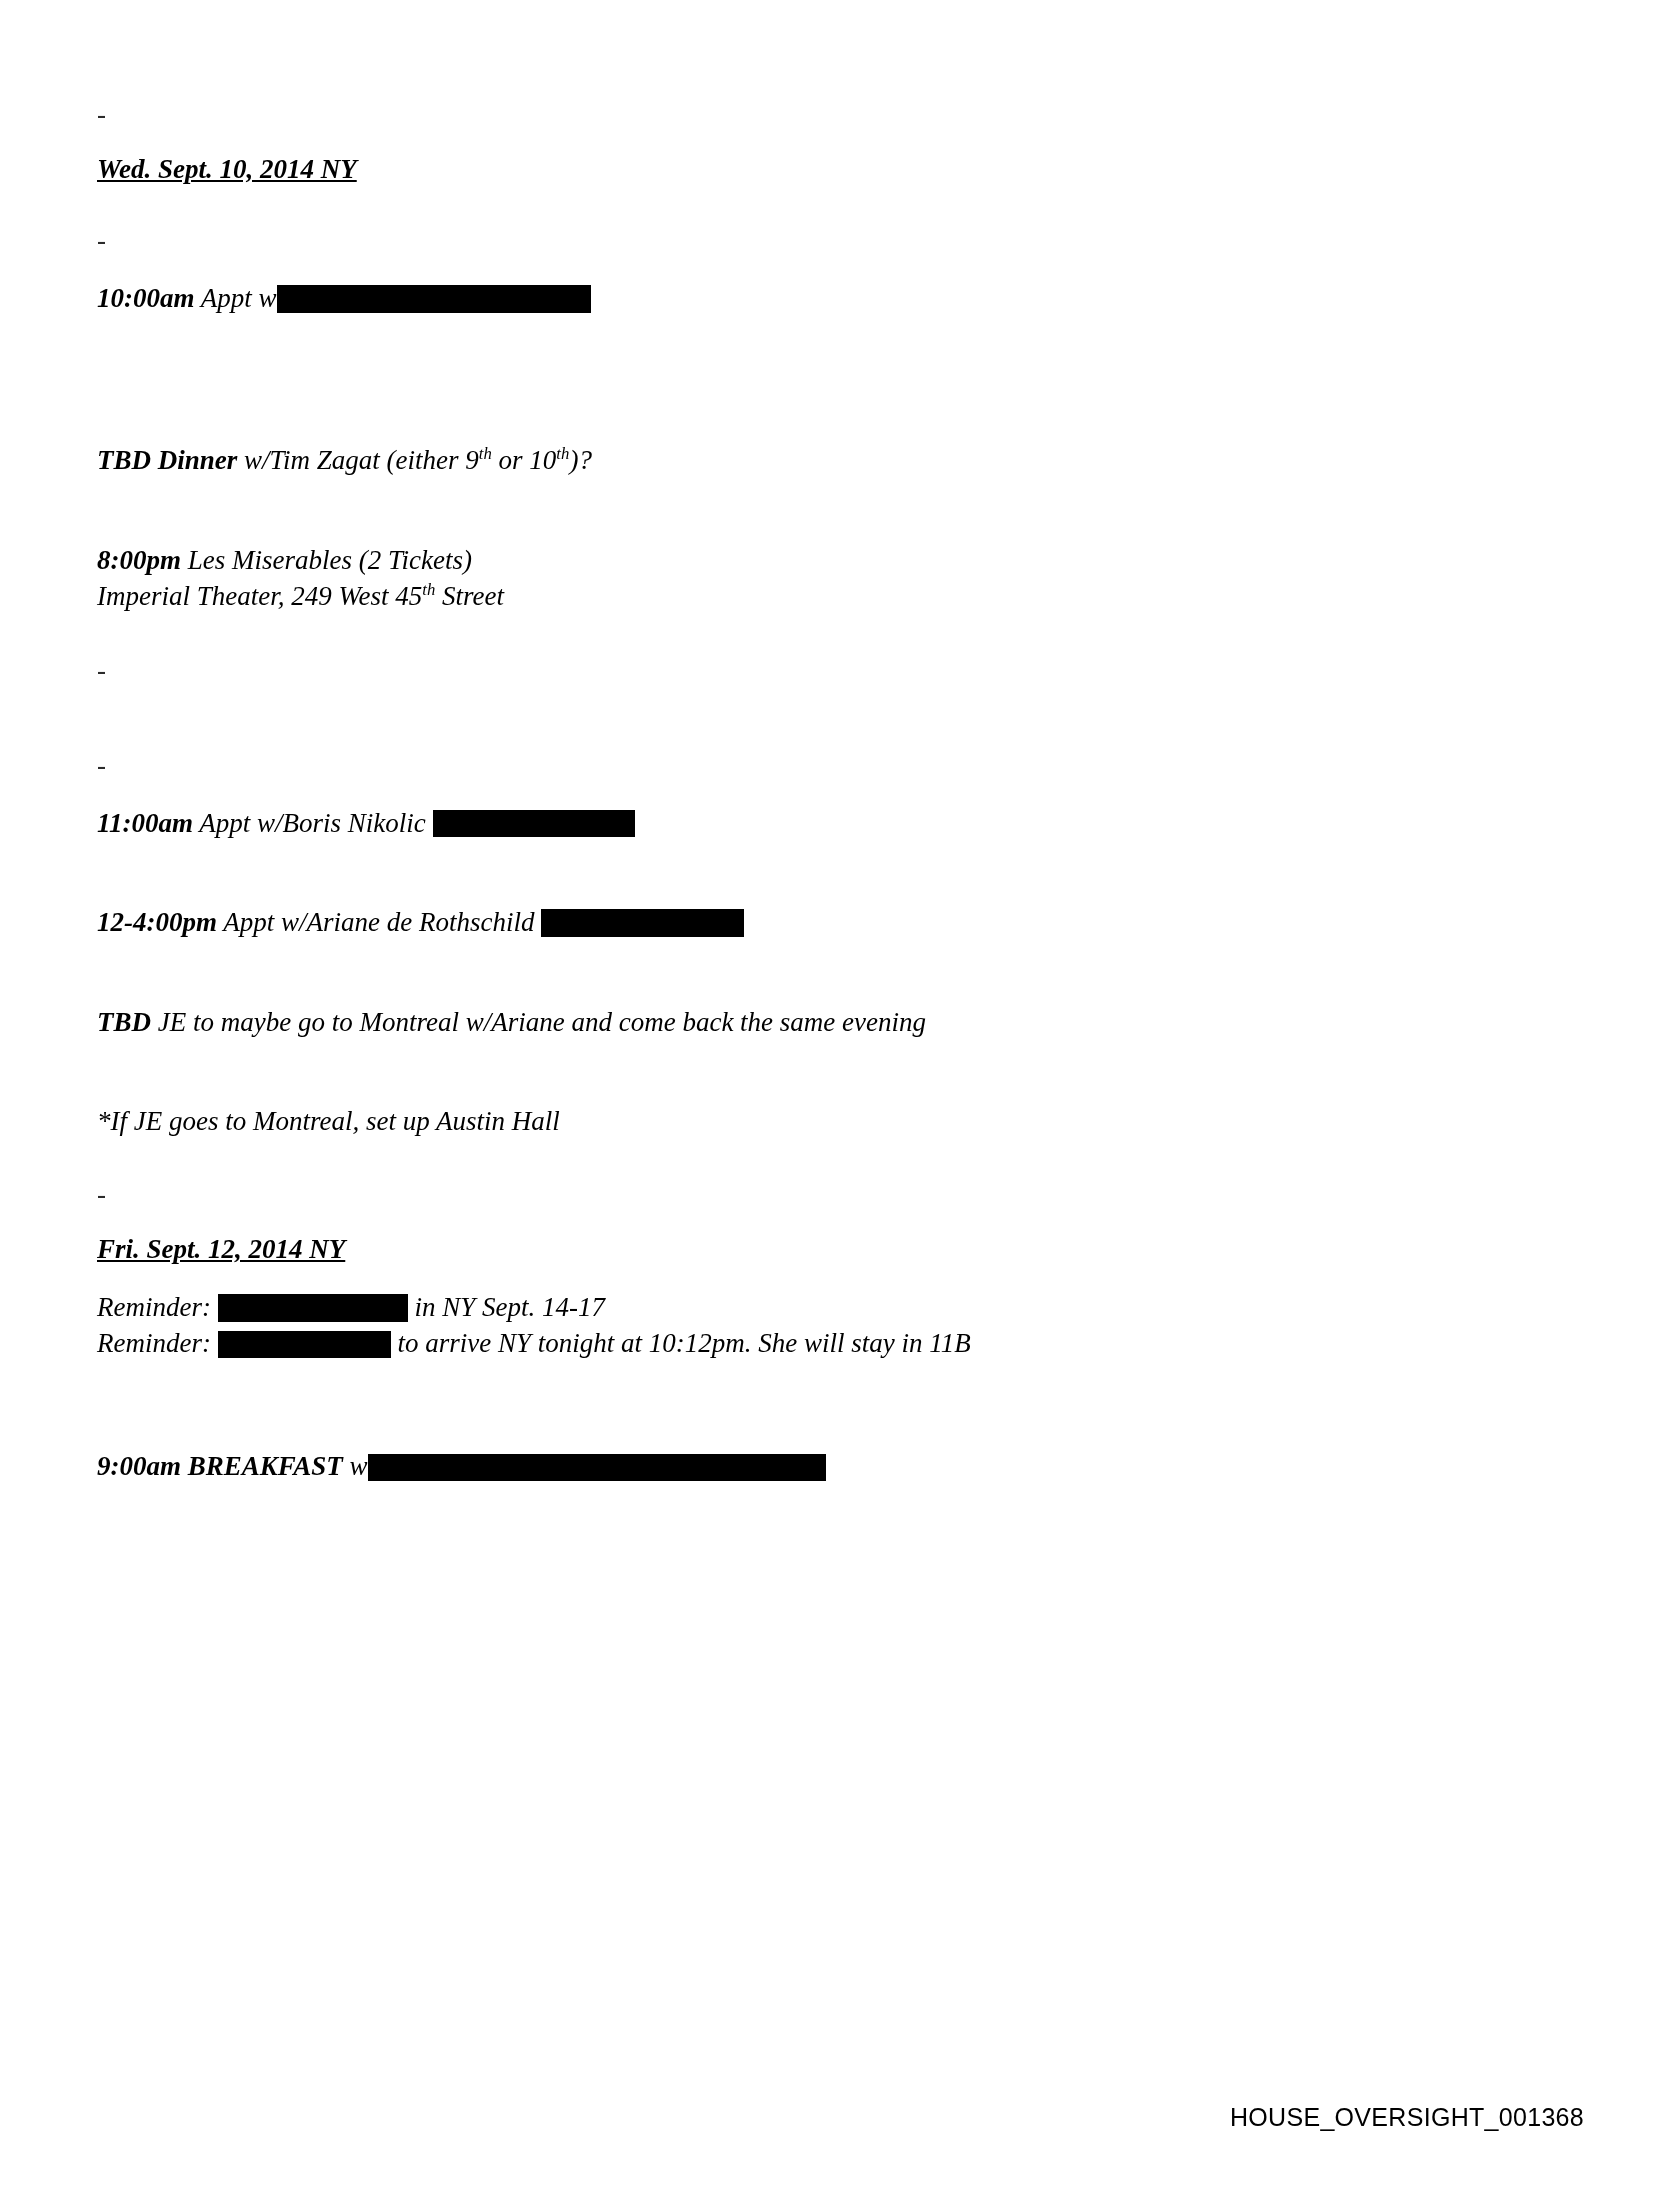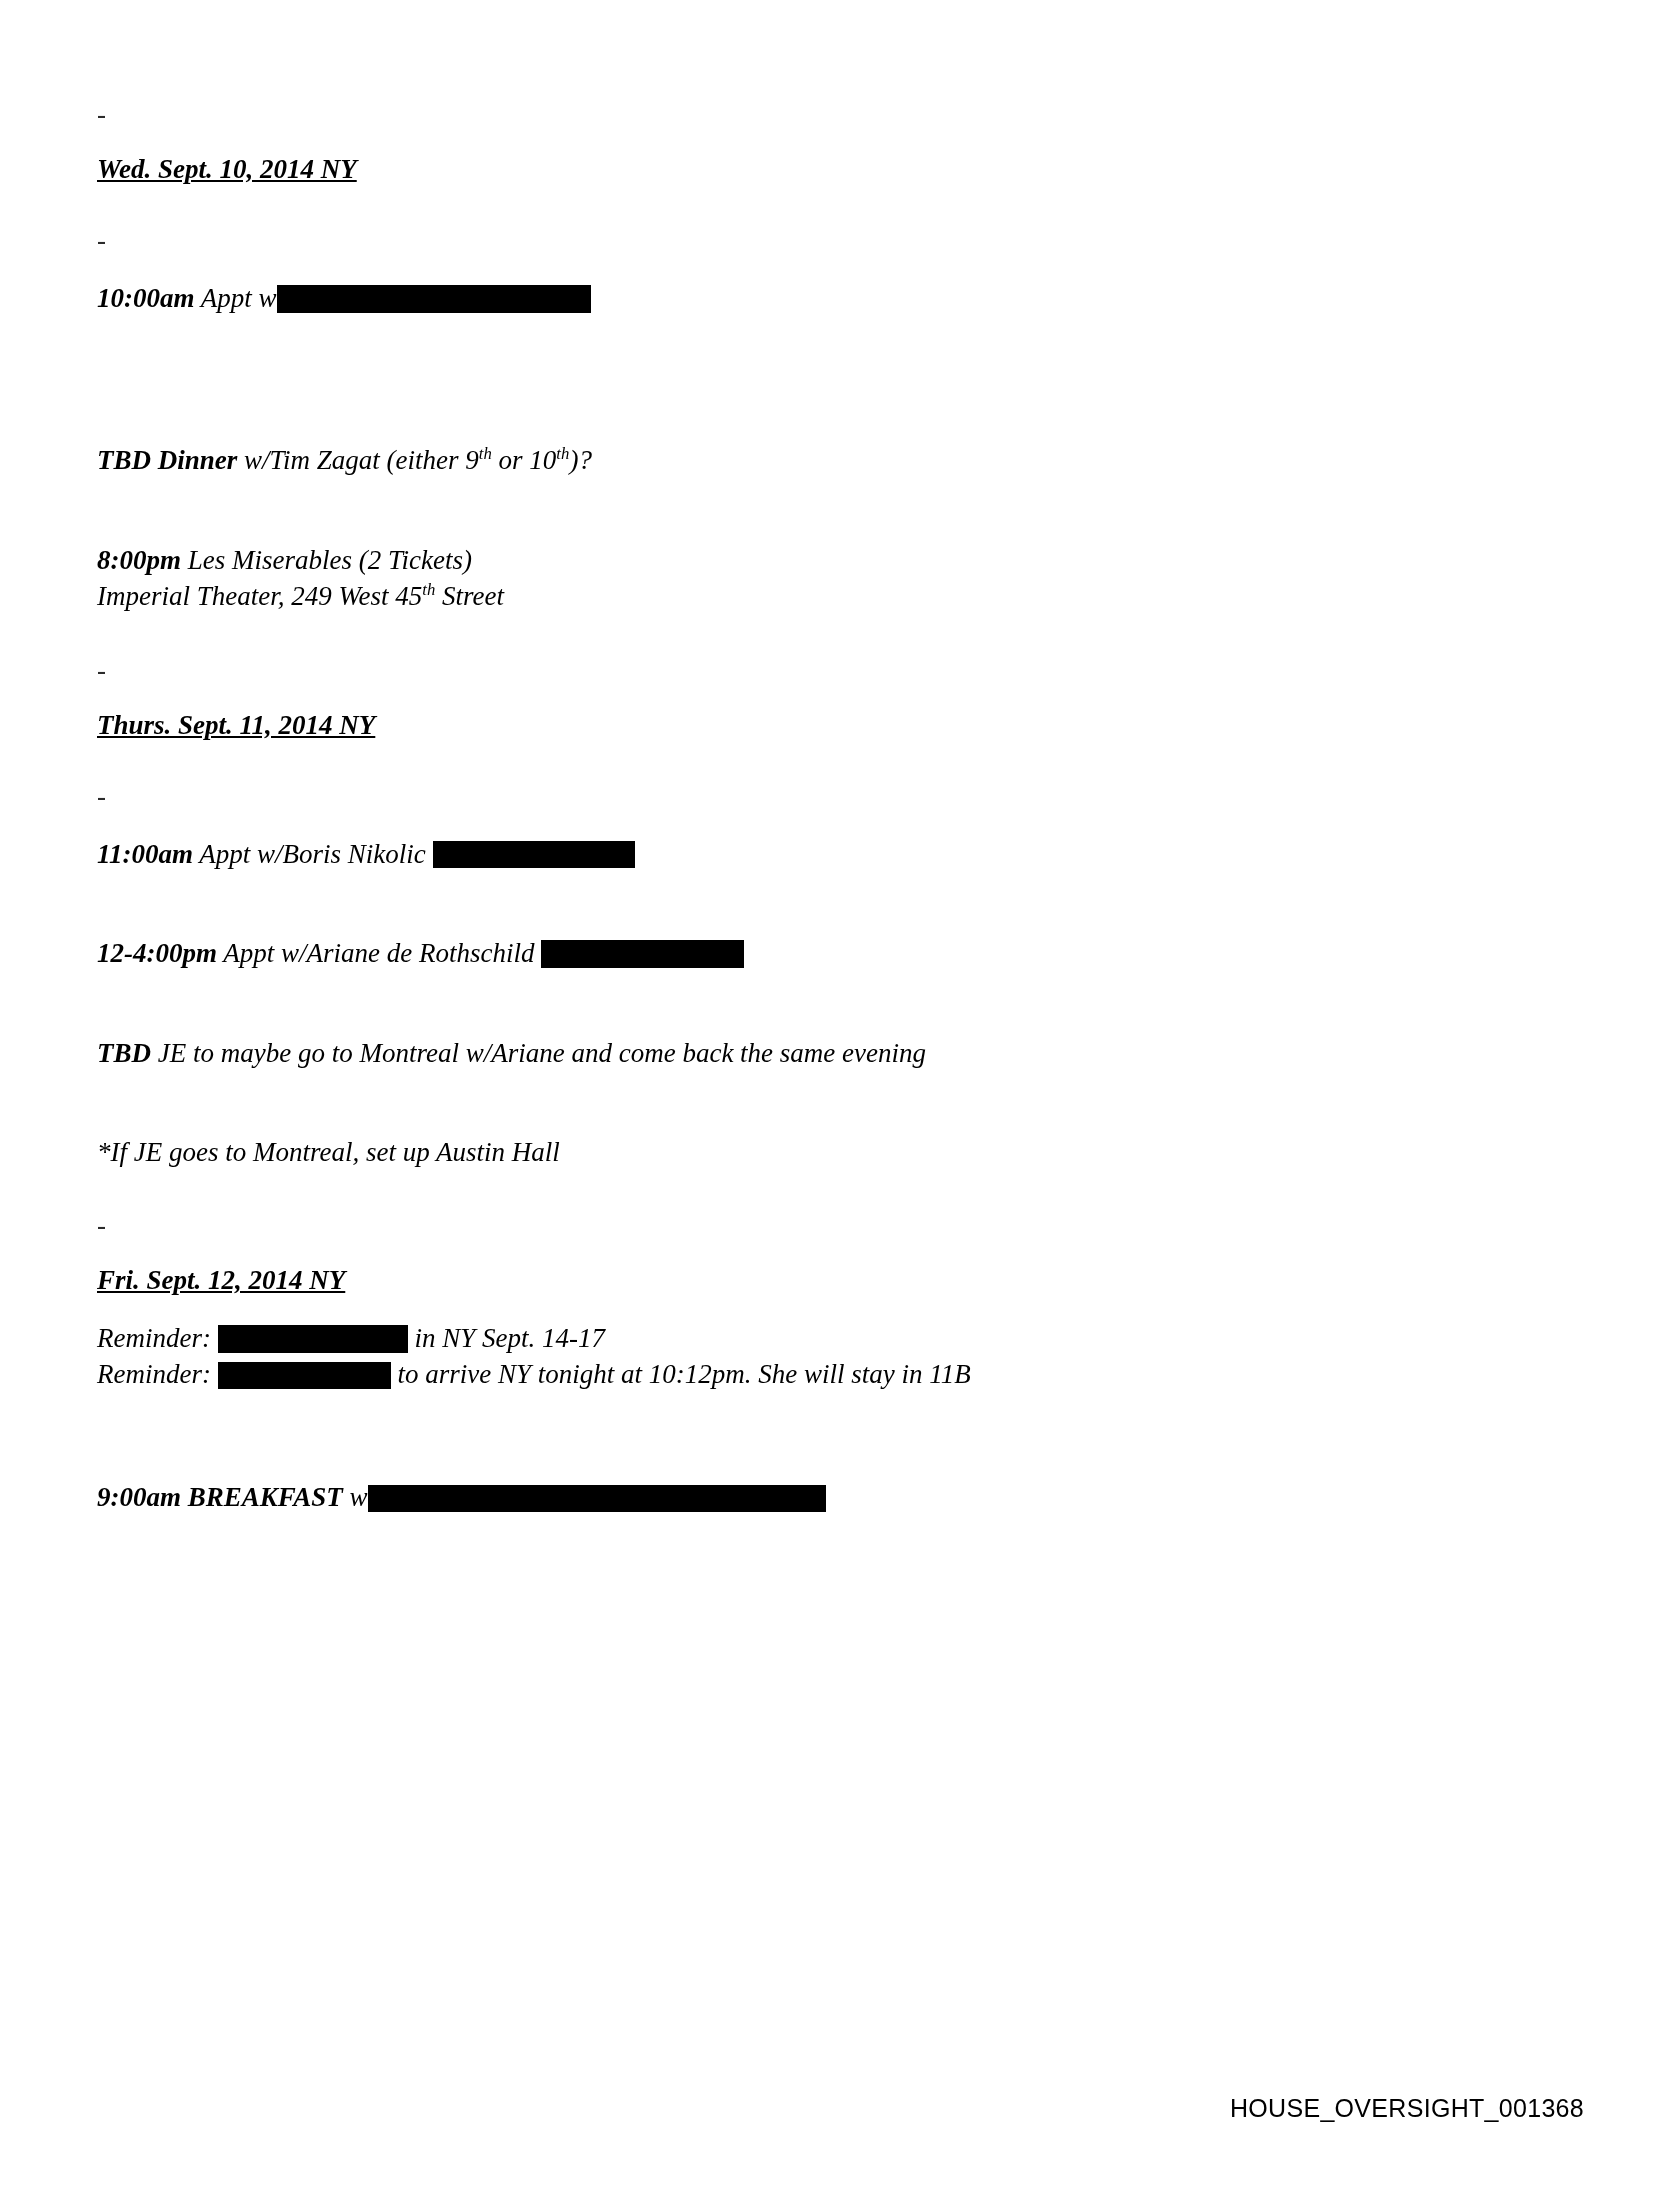--- a/index.html
+++ b/index.html
@@ -69,21 +69,21 @@
     height: 27.5px;
     position: relative;
     top: -2px;
   }
   .gap-sm { height: 23.6px; }
   .gap-md { height: 39px; }
   .gap-xl { height: 63px; }
   .footer {
     position: absolute;
     right: 85px;
-    bottom: 82px;
+    bottom: 73px;
     font-family: "Liberation Sans", sans-serif;
     font-size: 25px;
     letter-spacing: 0.3px;
     color: #000000;
     white-space: nowrap;
   }
 </style>
 </head>
 <body>
 
@@ -123,21 +123,20 @@
 
     <div class="line">
       <span class="normal-italic">Imperial Theater, 249 West 45</span><sup>th</sup><span class="normal-italic"> Street</span>
     </div>
 
     <div class="gap-md"></div>
 
     <div class="dash">-</div>
     <div class="gap-sm"></div>
 
-    <div class="heading">Thurs. Sept. 11, 2014 NY</div>
     <div class="gap-md"></div>
 
     <div class="dash">-</div>
     <div class="gap-sm"></div>
 
     <div class="line">
       <span class="time">11:00am</span>
       <span class="normal-italic">Appt w/Boris Nikolic</span>
       <span class="redact" style="width:202px"></span>
     </div>

